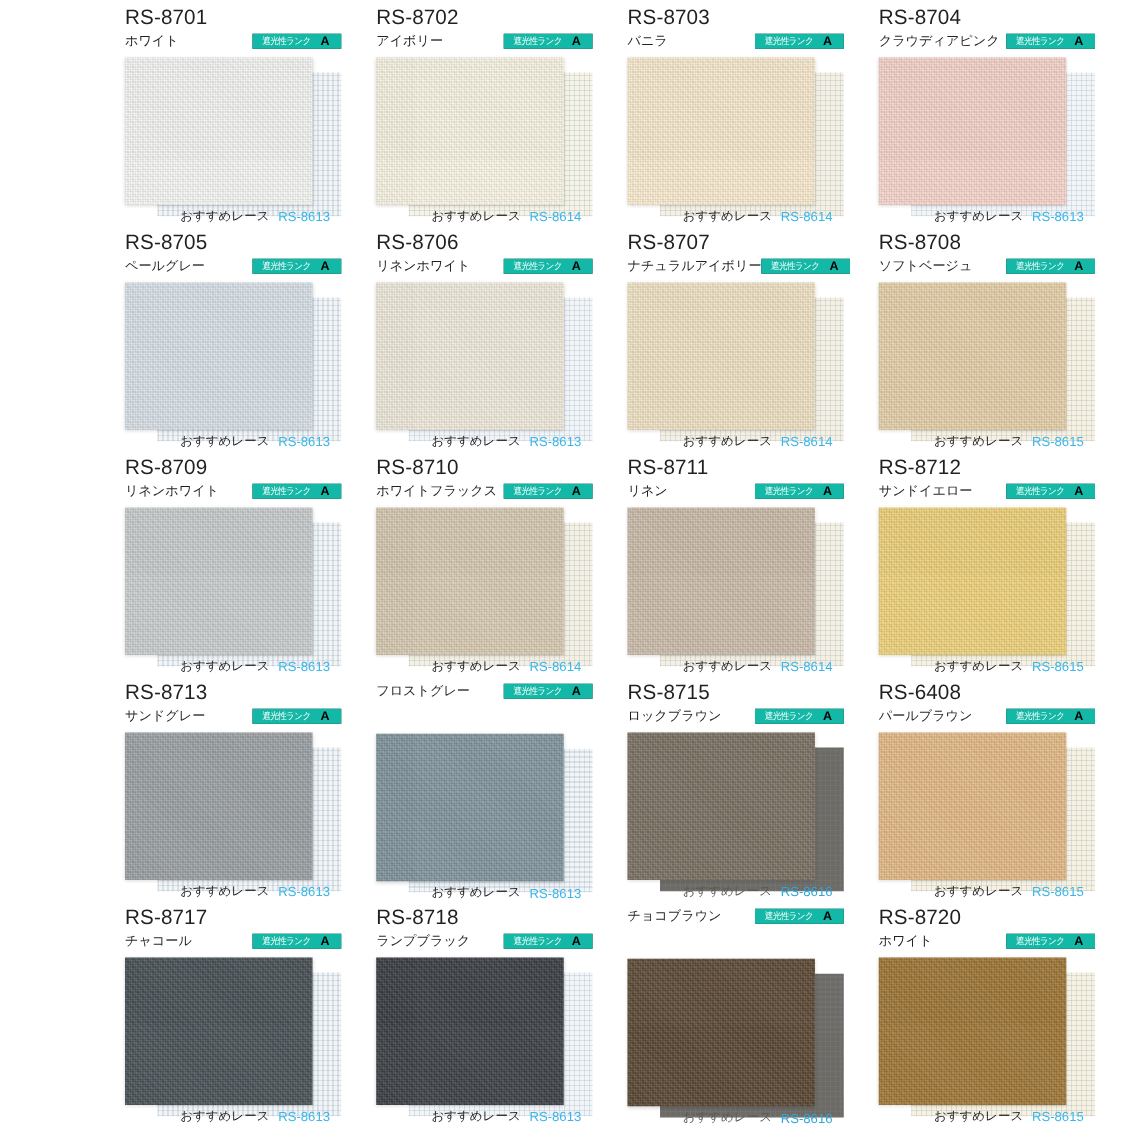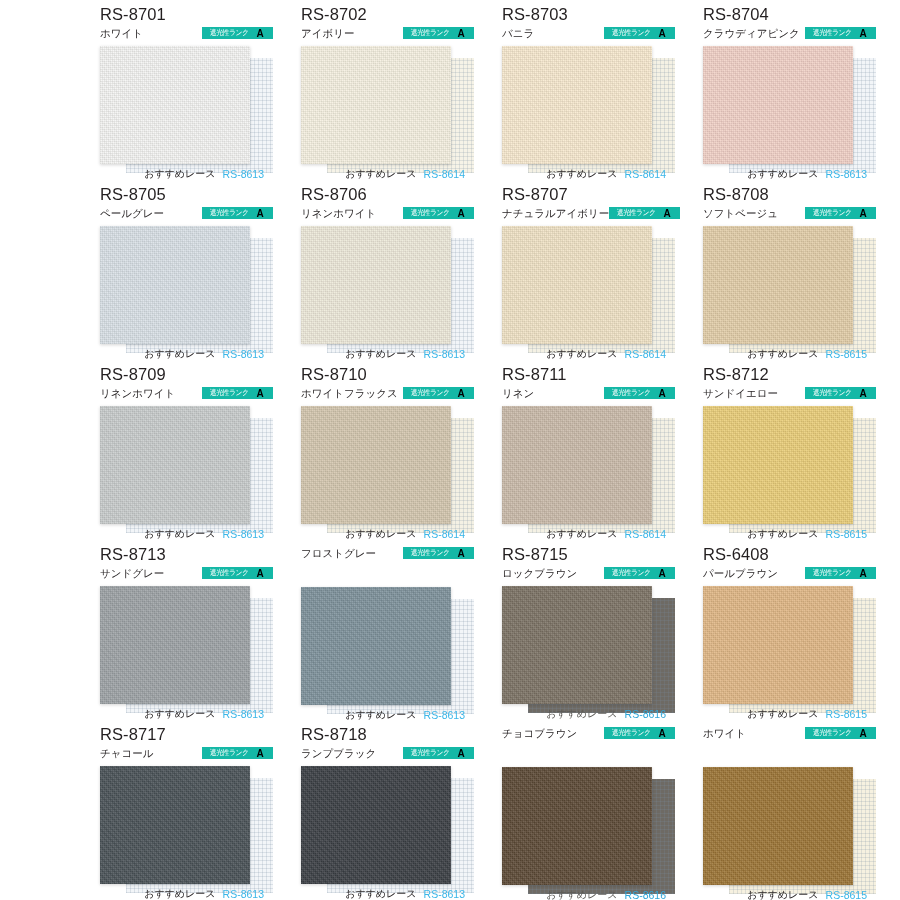--- a/index.html
+++ b/index.html
@@ -530,20 +530,21 @@
           <div class="lace-swatch" style="background-color: rgb(110, 106, 100);"></div>
           <div class="fabric-swatch" style="background-color: rgb(93, 74, 54);"></div>
           <div class="lace-line">
             <span class="lace-label">おすすめレース</span>
             <span class="lace-code">RS-8616</span>
           </div>
         </div>
       </div>
       <div class="swatch-card">
         <div class="card-head">
+          <div class="code">RS-8720</div>
           <div class="name-line">
             <span class="color-name">ホワイト</span>
             <span class="rank-badge">
               <span class="rank-label">遮光性ランク</span>
               <span class="rank-value">A</span>
             </span>
           </div>
         </div>
         <div class="swatch-area">
           <div class="lace-swatch" style="background-color: rgb(246, 241, 224);"></div>

